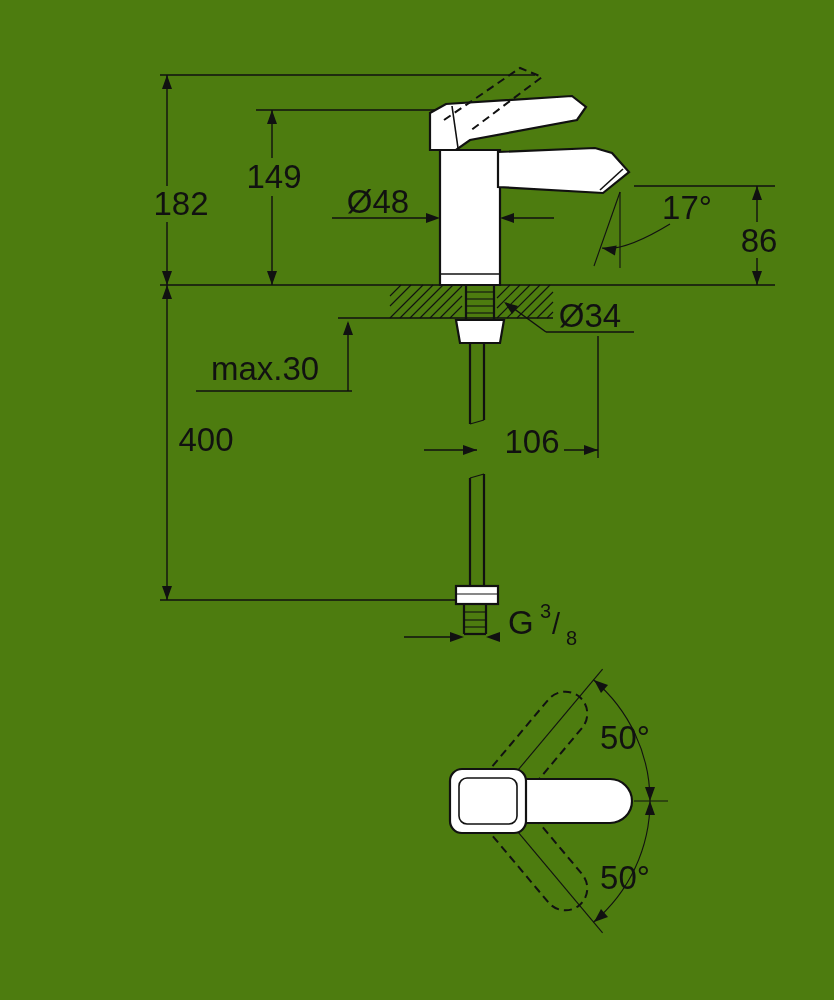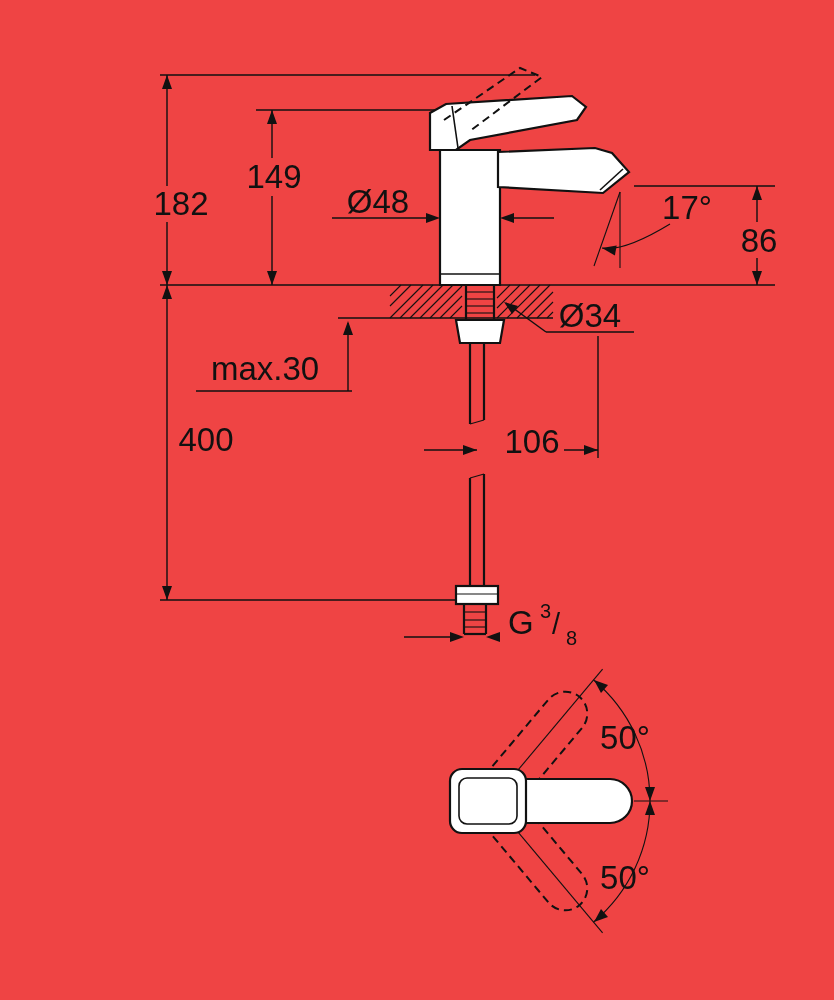--- a/index.html
+++ b/index.html
@@ -1,16 +1,16 @@
 <!DOCTYPE html>
 <html><head>
 <meta charset="utf-8">
 <style>
   html,body{margin:0;padding:0;background:#ffffff;}
-  .stage{position:relative;width:834px;height:1000px;background:#ef4444;overflow:hidden;
+  .stage{position:relative;width:834px;height:1000px;background:#4d7c0f;overflow:hidden;
          font-family:"Liberation Sans", sans-serif;}
   svg{display:block}
   .dim-line{stroke:#111;stroke-width:1.4;fill:none;}
   .thin-line{stroke:#111;stroke-width:1.1;fill:none;}
   .part{stroke:#111;stroke-width:2.2;fill:#fff;}
   .part-line{stroke:#111;stroke-width:2.2;fill:none;}
   .detail-line{stroke:#111;stroke-width:1.6;fill:none;}
   .dashed{stroke:#111;stroke-width:2;fill:none;stroke-dasharray:8 5;}
   .arrow{fill:#111;stroke:none;}
   .dim-text{font-family:"Liberation Sans", sans-serif;font-size:33px;fill:#111;}

